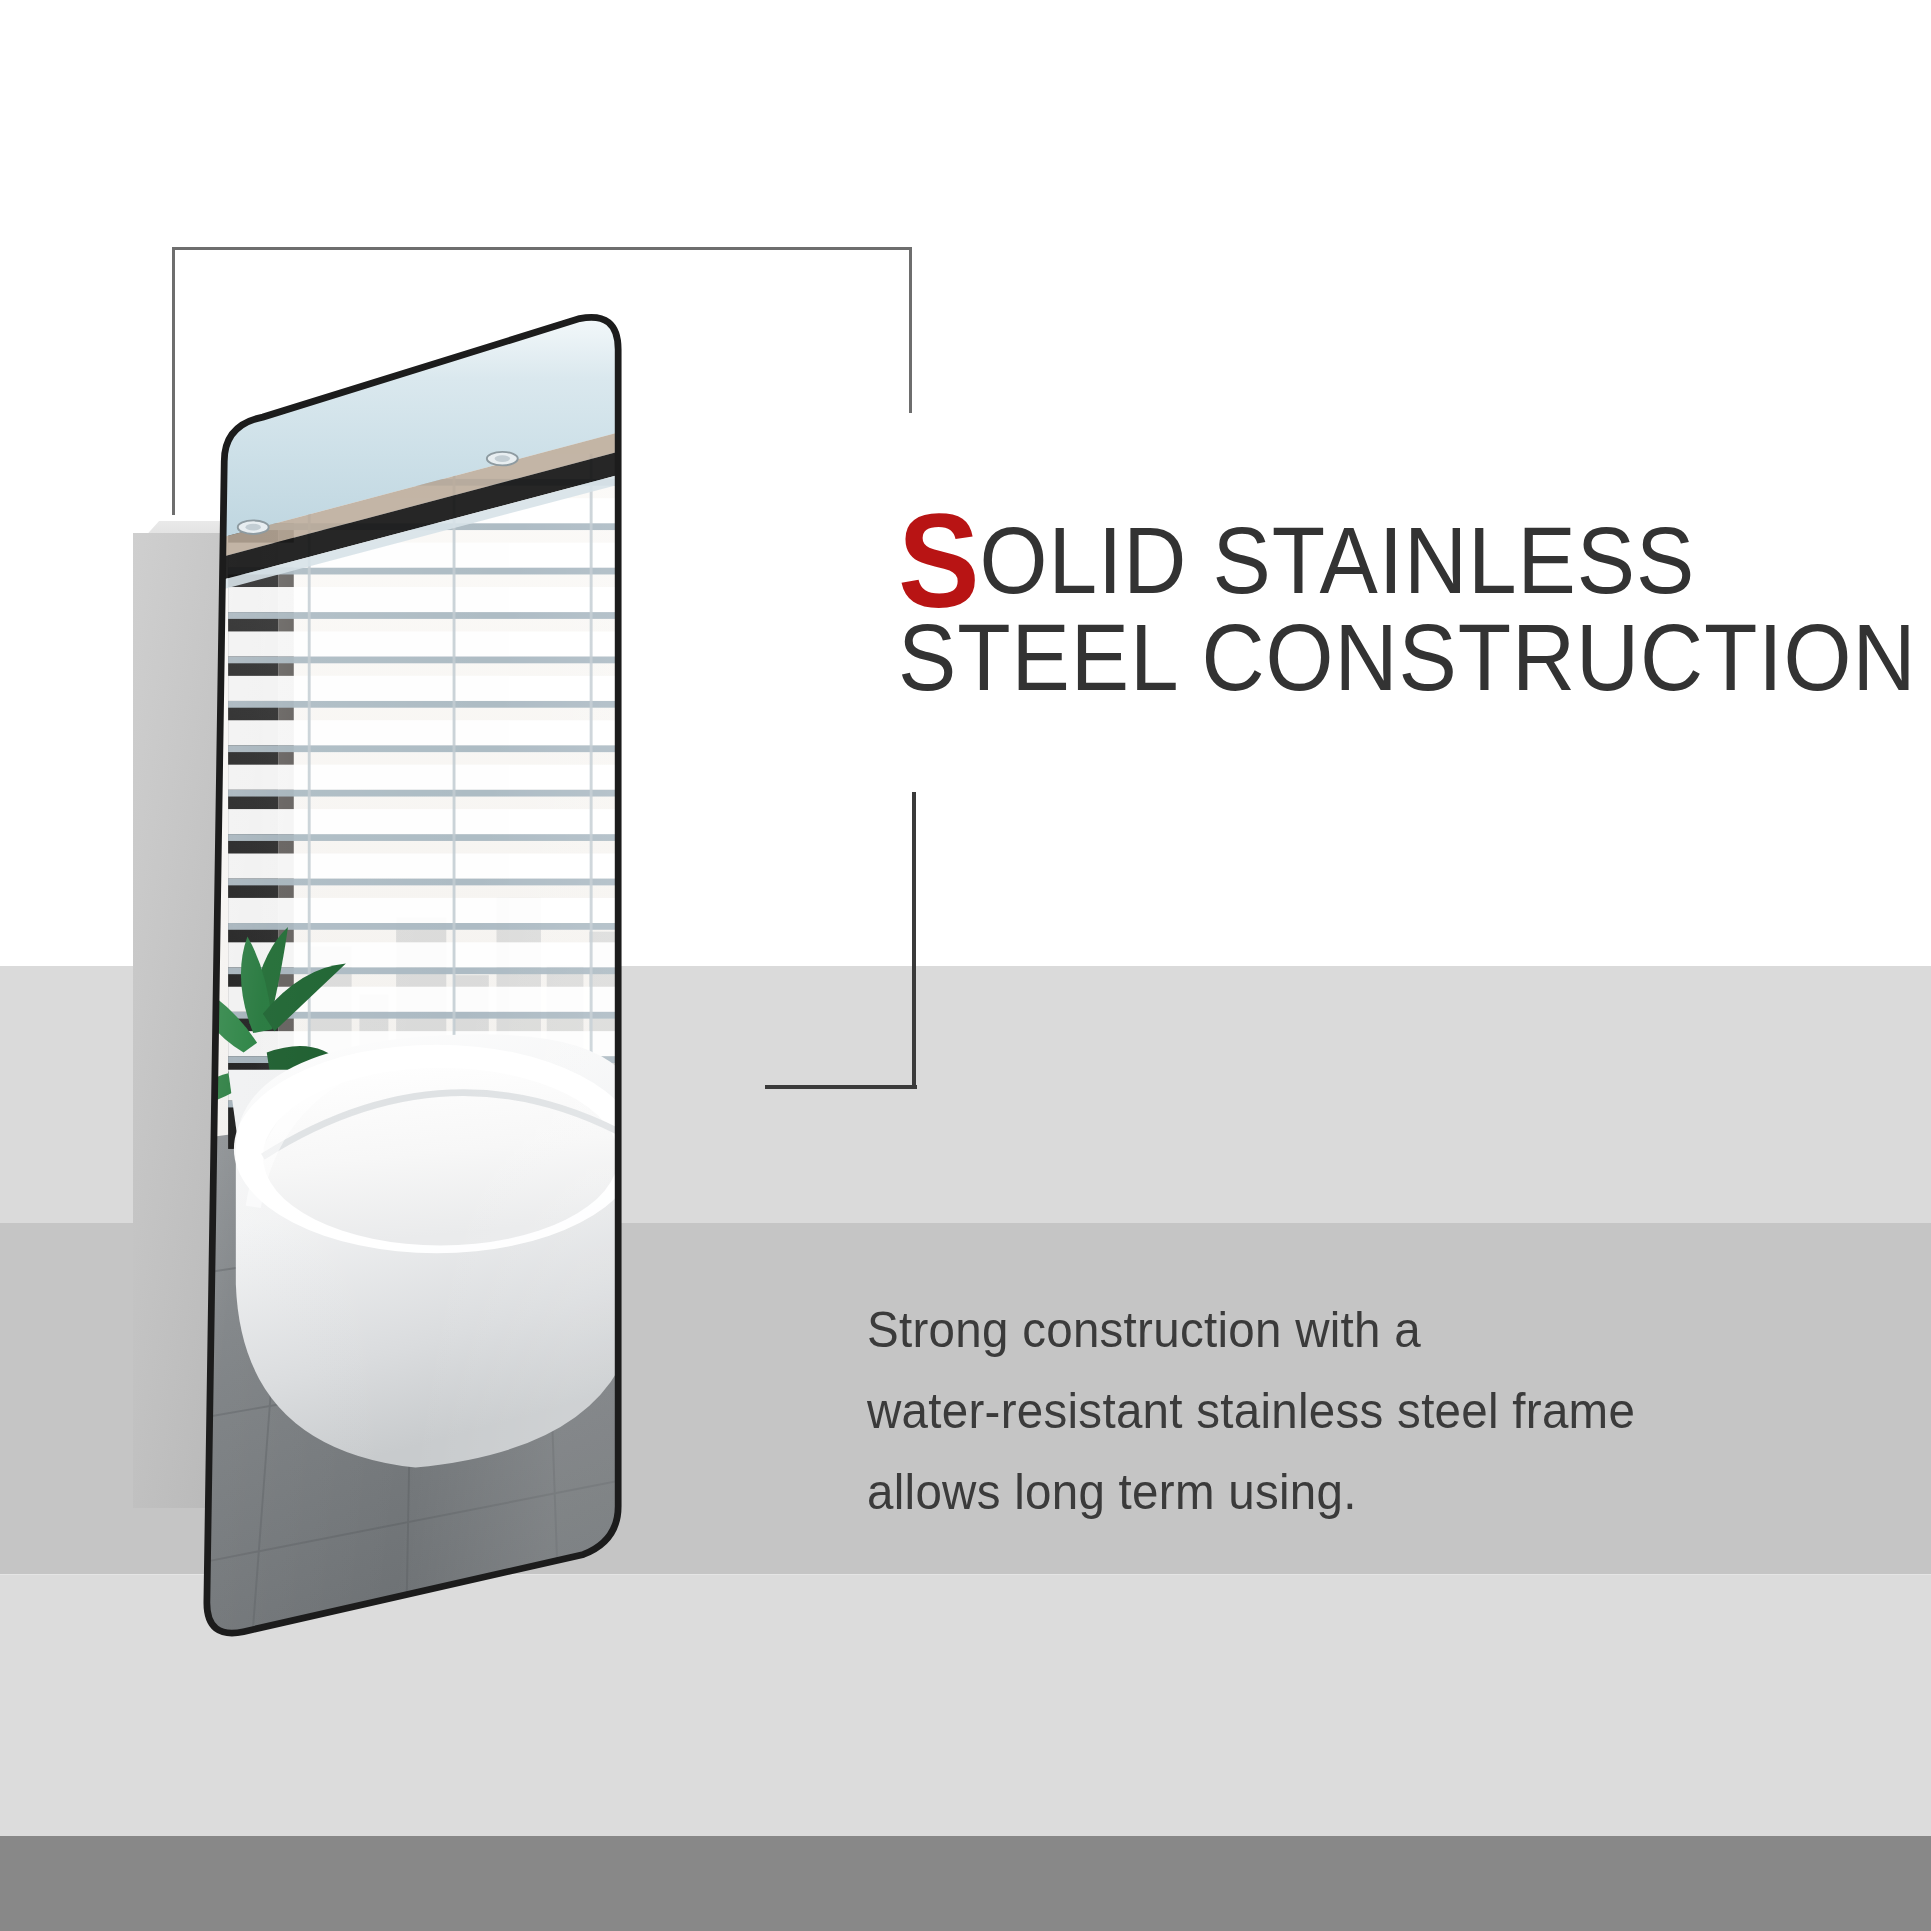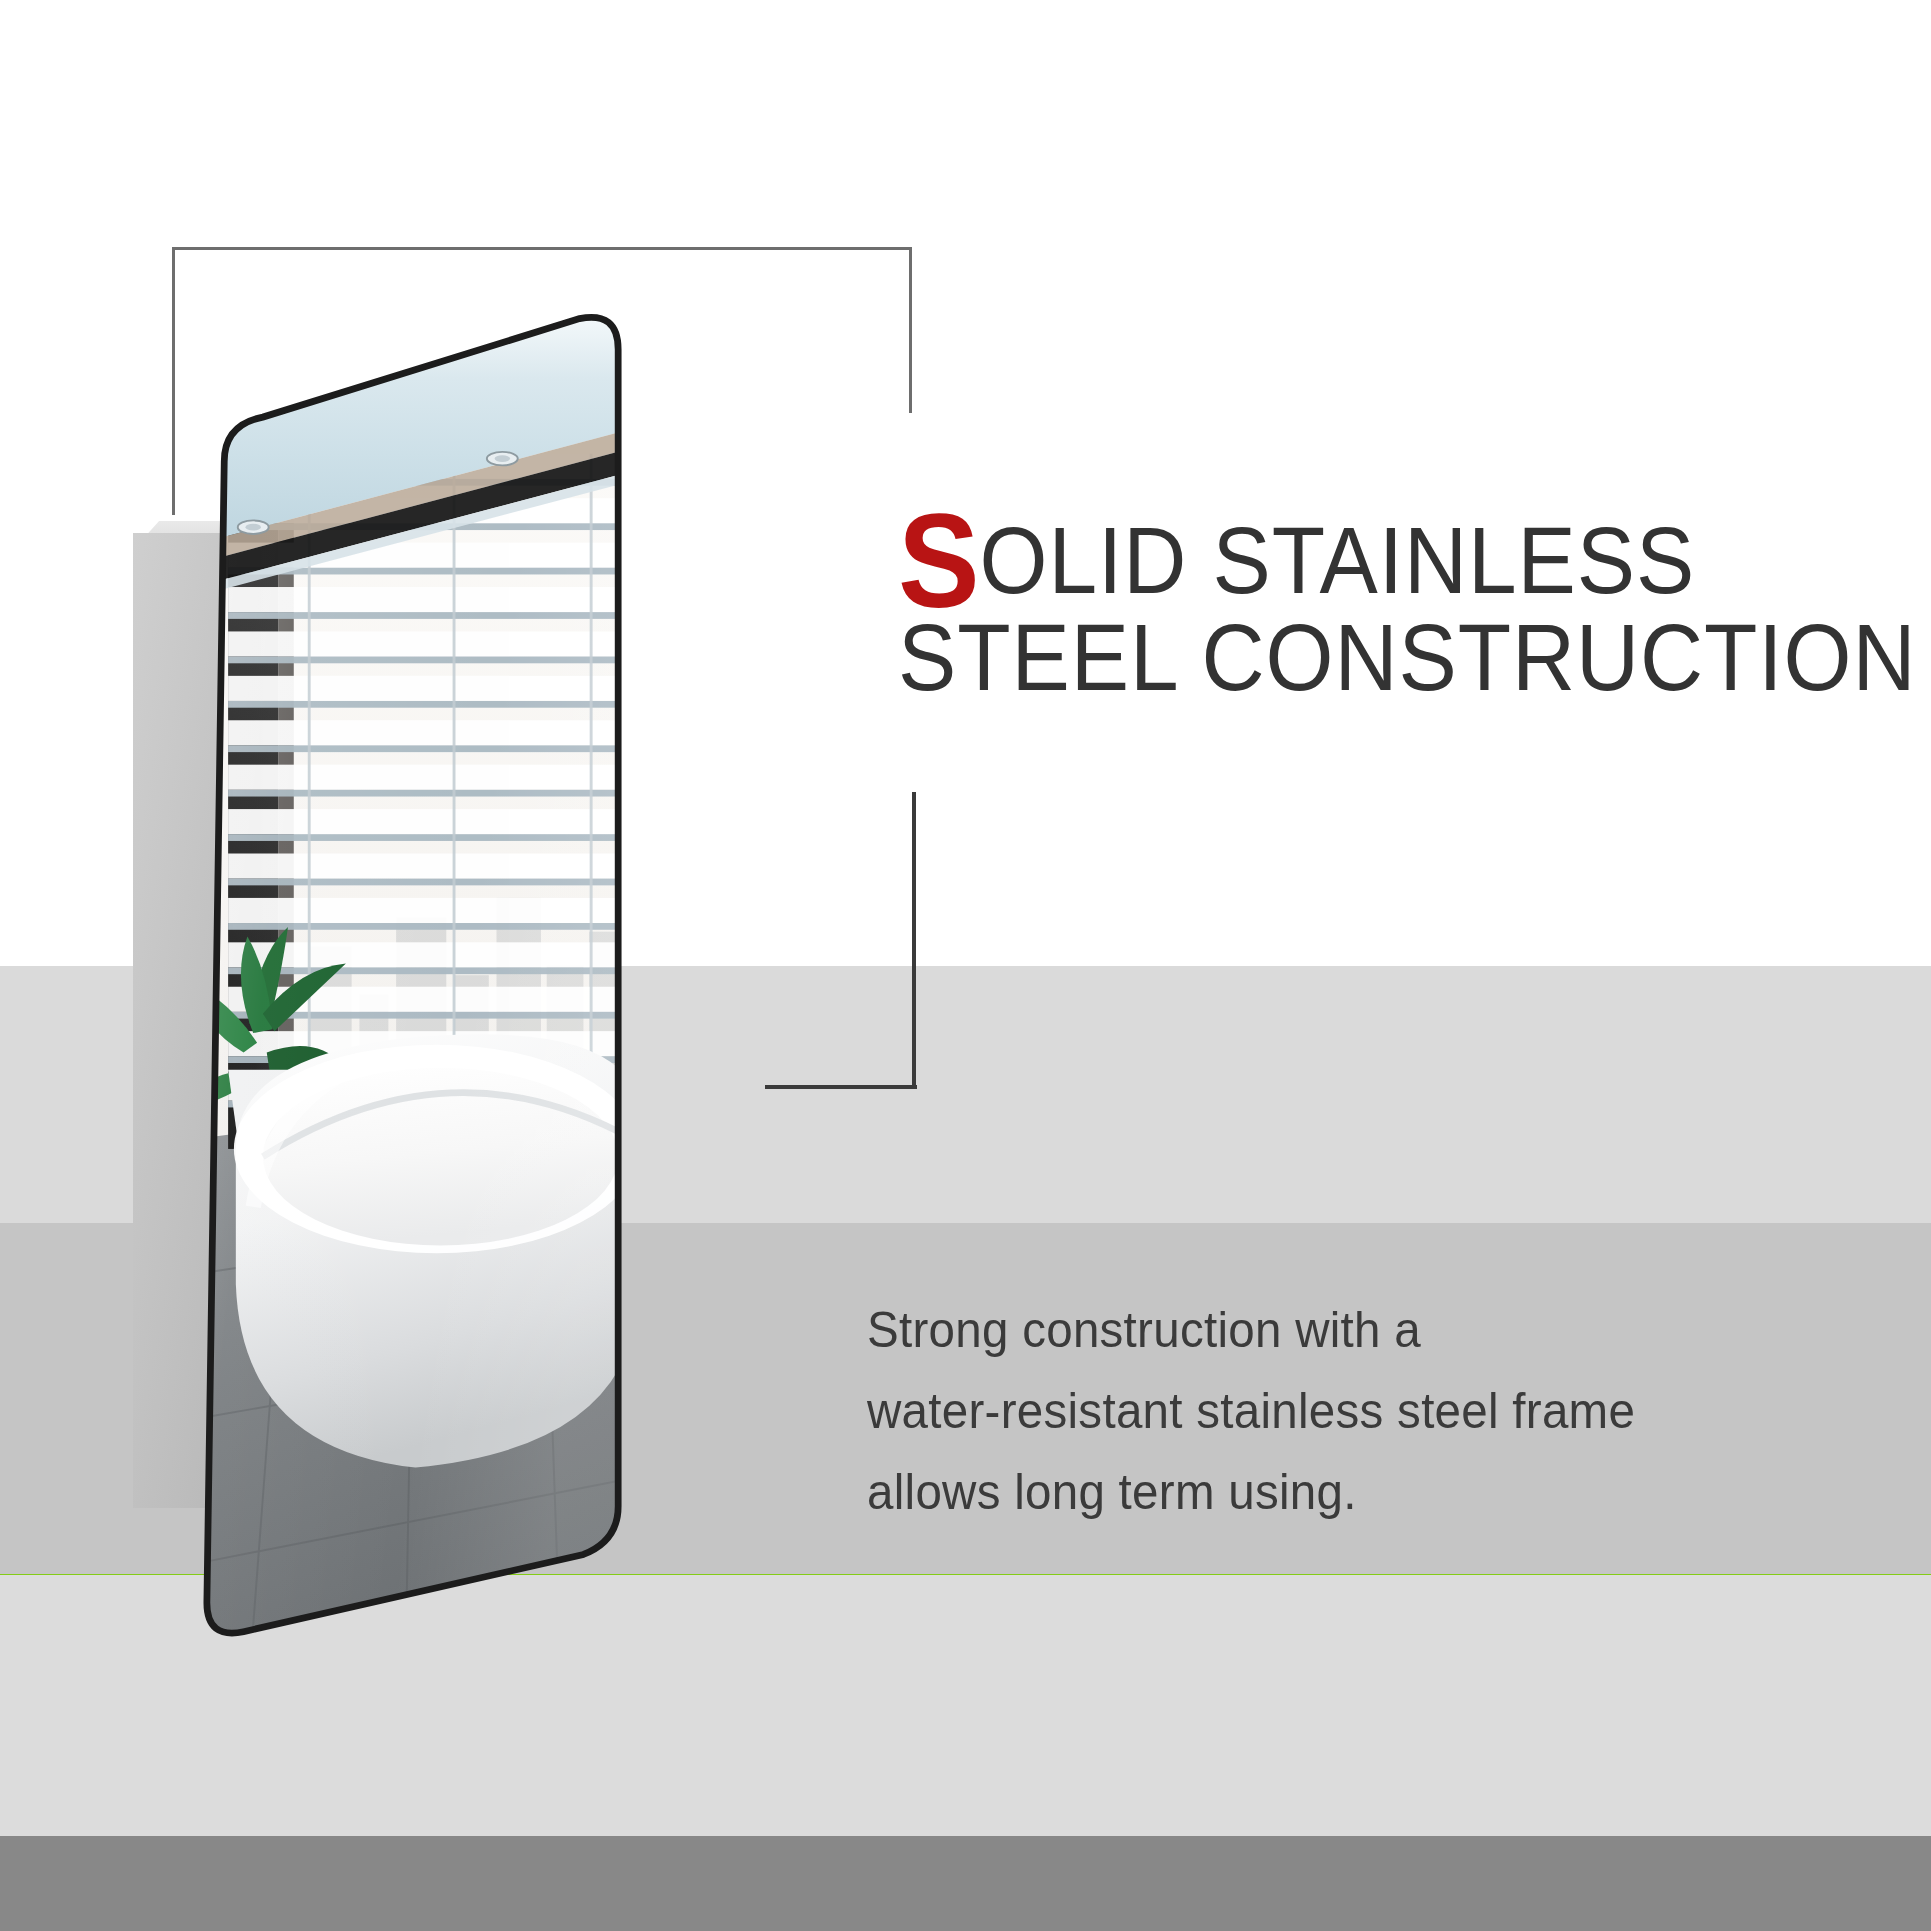--- a/index.html
+++ b/index.html
@@ -10,21 +10,21 @@
   }
   body {
     font-family: "Liberation Sans", sans-serif;
   }
 
   #poster {
     position: relative;
     width: 1931px;
     height: 1931px;
     overflow: hidden;
-    background: #84cc16;
+    background: #e5e5e5;
   }
 
   
   .band {
     position: absolute;
     left: 0;
     width: 1931px;
   }
   .band-white-top   { top: 0;    height: 966px; background: #ffffff; }
   .band-light-1     { top: 966px; height: 258px;  background: #dadada; }

